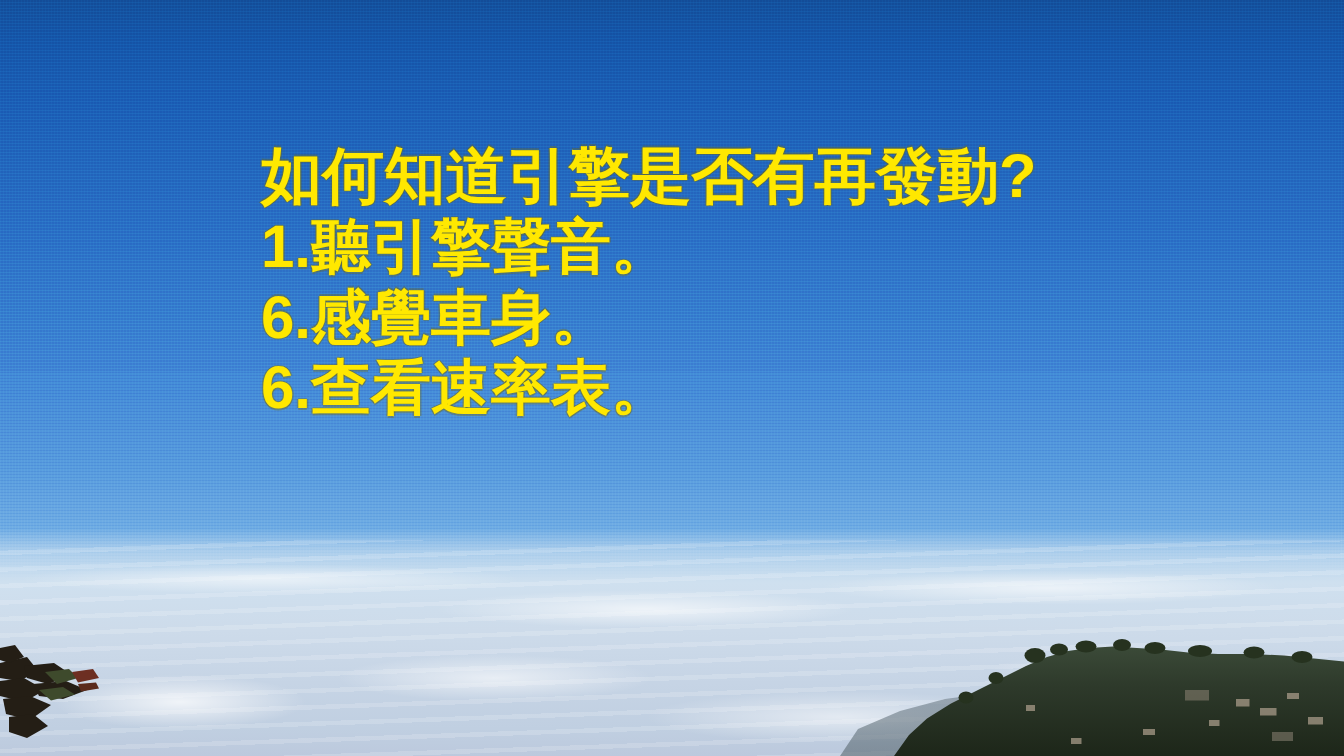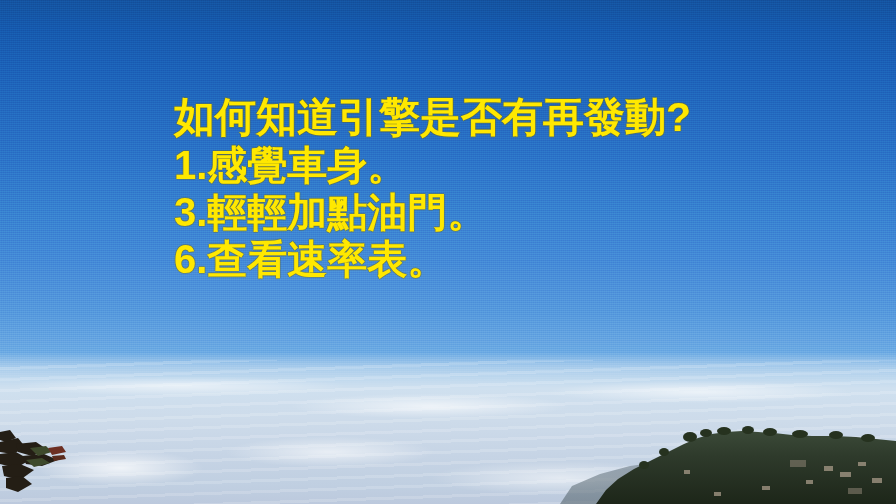--- a/index.html
+++ b/index.html
@@ -223,18 +223,18 @@
     <g fill="#3e4a2c">
       <path d="M30,40 L46,38 L52,44 L38,48 Z"></path>
       <path d="M26,52 L42,50 L50,55 L34,59 Z"></path>
     </g>
     <path d="M48,40 L62,38 L66,44 L52,47 Z" fill="#6d2f22"></path>
     <path d="M52,48 L64,47 L66,51 L54,53 Z" fill="#5a2b1d"></path>
   </svg>
 
   <div class="text-block">
     <div class="line title">如何知道引擎是否有再發動?</div>
-    <div class="line item">1.感覺車身。</div>
-    <div class="line item">3.輕輕加點油門。</div>
+    <div class="line item">1.聽引擎聲音。</div>
+    <div class="line item">6.感覺車身。</div>
     <div class="line item">6.查看速率表。</div>
   </div>
 
 </div>
 
 </body></html>

